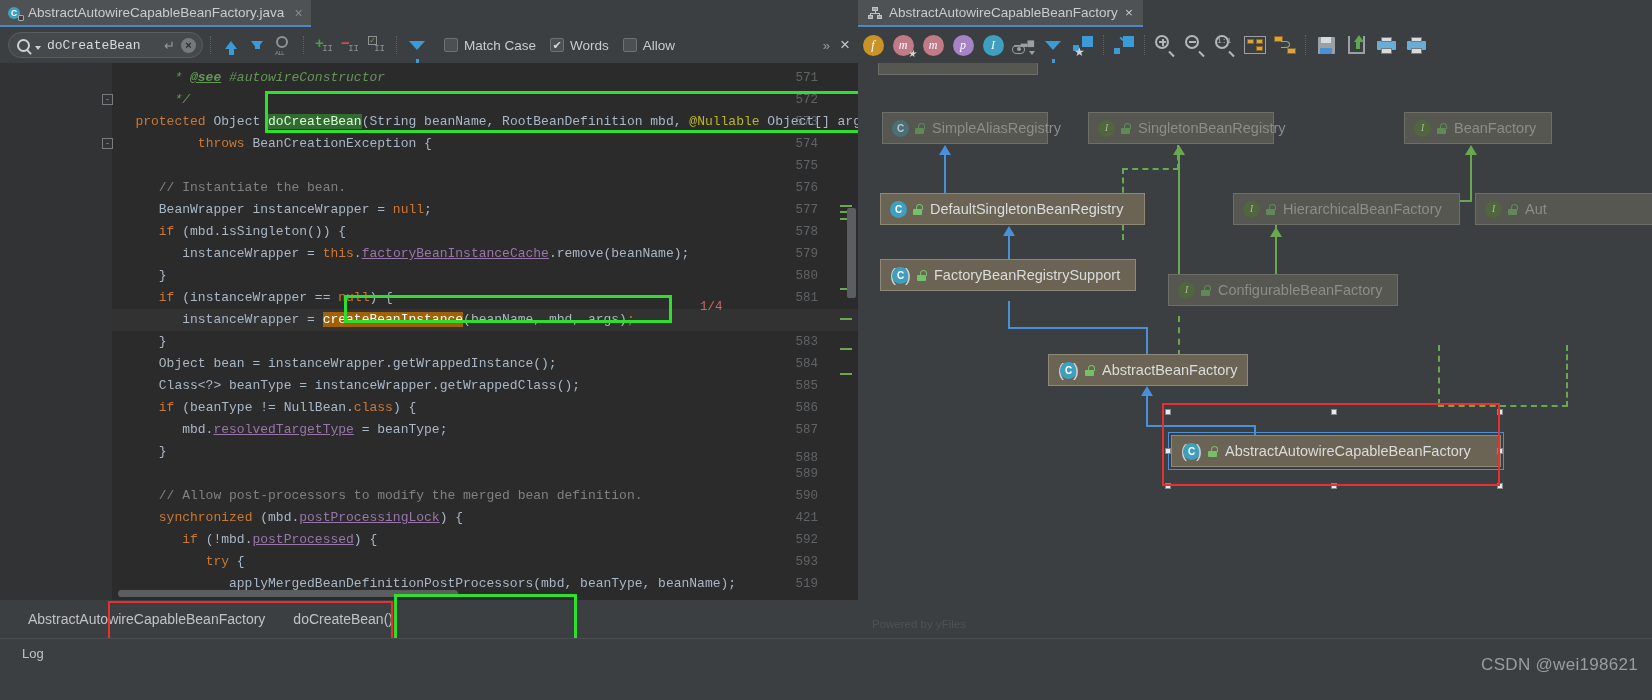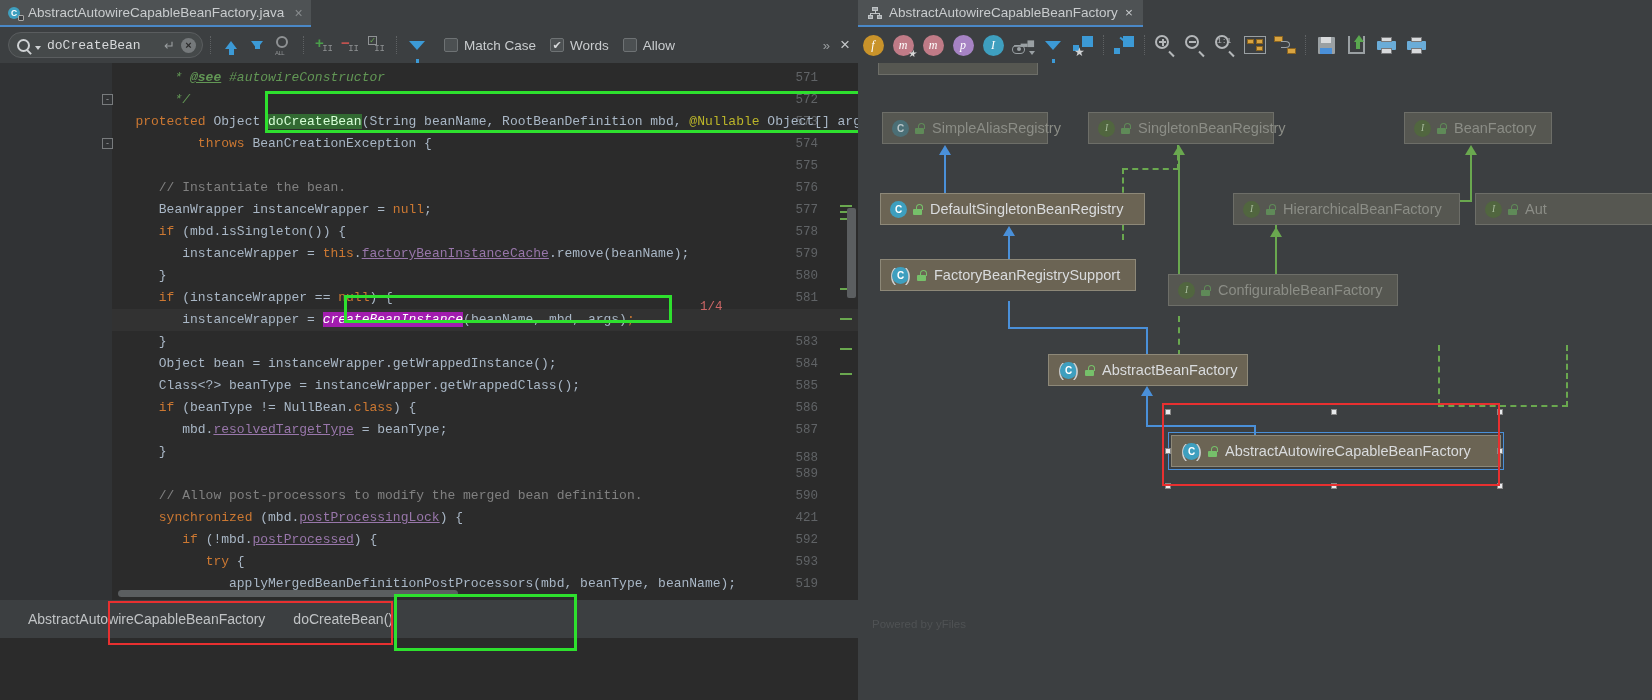--- a/index.html
+++ b/index.html
@@ -110,21 +110,21 @@
   .hl-row { position:absolute; left:0; width:746px; height:22px; background:#323232; }
   .kw { color:#cc7832; }
   .cm { color:#808080; }
   .cmj { color:#629755; font-style:italic; }
   .tagj { color:#629755; font-style:italic; font-weight:bold; text-decoration:underline; }
   .fld { color:#9876aa;text-decoration:underline; }
   .ann { color:#bbb529; }
   .plain { color:#a9b7c6; }
 
   .match-green { background:#326a32; color:#d7ffd7; }
-  .match-blue  { background:#a21caf; color:#ffffff;font-style:italic; }
+  .match-blue  { background:#a16207; color:#ffffff; }
 
   
   .pen { position:absolute; border:3px solid #2ee02e; pointer-events:none; }
   .pen-red { position:absolute; border:2px solid #e83030; pointer-events:none; }
 
   .count-badge {
     position:absolute; font-family:"Liberation Mono", monospace; font-size:12.5px; color:#cc6666;
   }
 
   
@@ -679,14 +679,18 @@
       <div class="handle" style="left:473px; top:420px;"></div>
       <div class="handle" style="left:639px; top:420px;"></div>
 
       <div class="pen-red" style="left:304px; top:340px; width:338px; height:83px;"></div>
 
       <div class="yfiles">Powered by yFiles</div>
 
     </div>
   </div>
 
+  <div class="statusbar">
+    <div class="logbtn">Log</div>
+    <div class="watermark">CSDN @wei198621</div>
+  </div>
 
 </div>
 
 </body></html>

